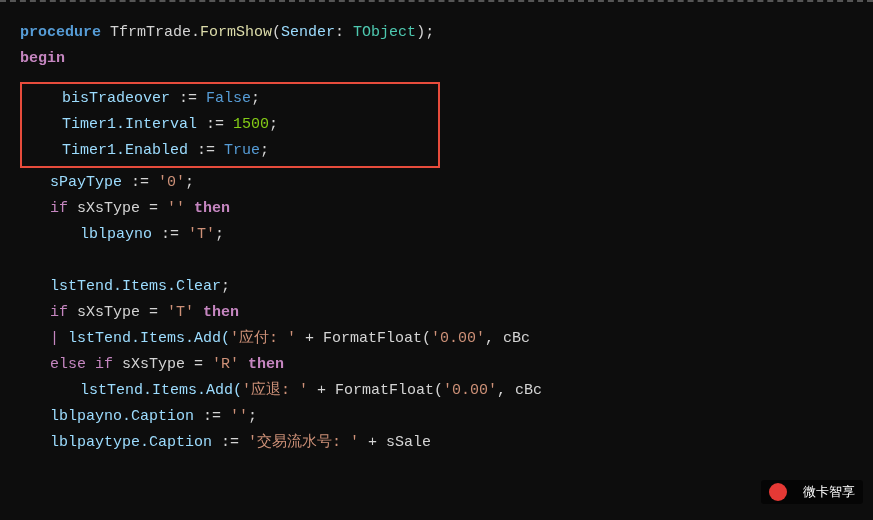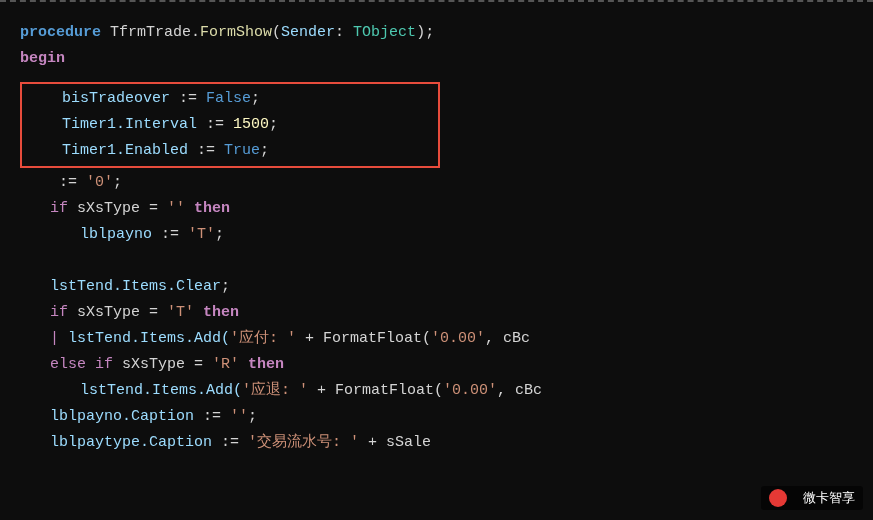--- a/index.html
+++ b/index.html
@@ -45,34 +45,34 @@
       align-items: baseline;
       white-space: pre;
       min-height: 26px;
     }
     .kw-procedure { color: #569cd6; font-weight: bold; text-align: right; }
     .fn-name { color: #dcdcaa; }
     .param { color: #9cdcfe; text-align: right; }
     .type { color: #4ec9b0; }
     .punct { color: #d4d4d4; }
     .string { color: #ce9178; }
-    .number { color: #fef9c3; }
+    .number { color: #84cc16; }
     .bool-val { color: #569cd6; }
     .ident { color: #9cdcfe; }
     .ident-white { color: #d4d4d4; }
     .kw-then { color: #c586c0; font-weight: bold; }
     .kw-if { color: #c586c0; font-weight: normal; }
     .kw-else { color: #c586c0; font-weight: normal; }
     .op { color: #d4d4d4; }
     .begin-kw { color: #c586c0; font-weight: bold; }
     .pipe { color: #c586c0; }
 
     .watermark {
       position: absolute;
-      bottom: 10px;
+      bottom: 16px;
       right: 10px;
       background: rgba(0,0,0,0.6);
       color: #fff;
       font-family: sans-serif;
       font-size: 13px;
       padding: 3px 8px;
       border-radius: 3px;
       display: flex;
       align-items: center;
       gap: 12px;
@@ -118,20 +118,21 @@
         <span class="ident">Timer1.Enabled</span>
         <span class="op"> := </span>
         <span class="bool-val">True</span>
         <span class="punct">;</span>
       </div>
     </div>
 
     
     <div class="line">
       <span style="padding-left:30px"></span>
+      <span class="ident">sPayType</span>
       <span class="op"> := </span>
       <span class="string">'0'</span>
       <span class="punct">;</span>
     </div>
 
     
     <div class="line">
       <span style="padding-left:30px"></span>
       <span class="kw-if">if</span>
       <span class="ident-white"> sXsType = </span>

